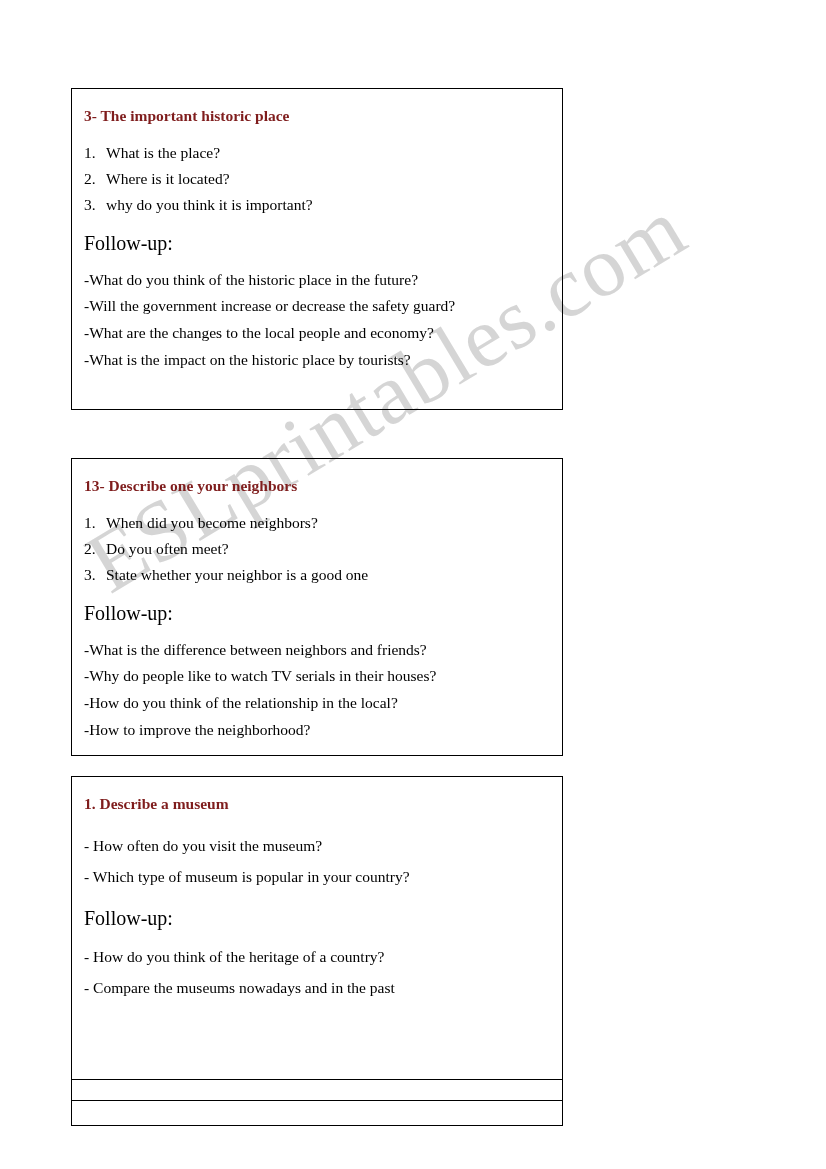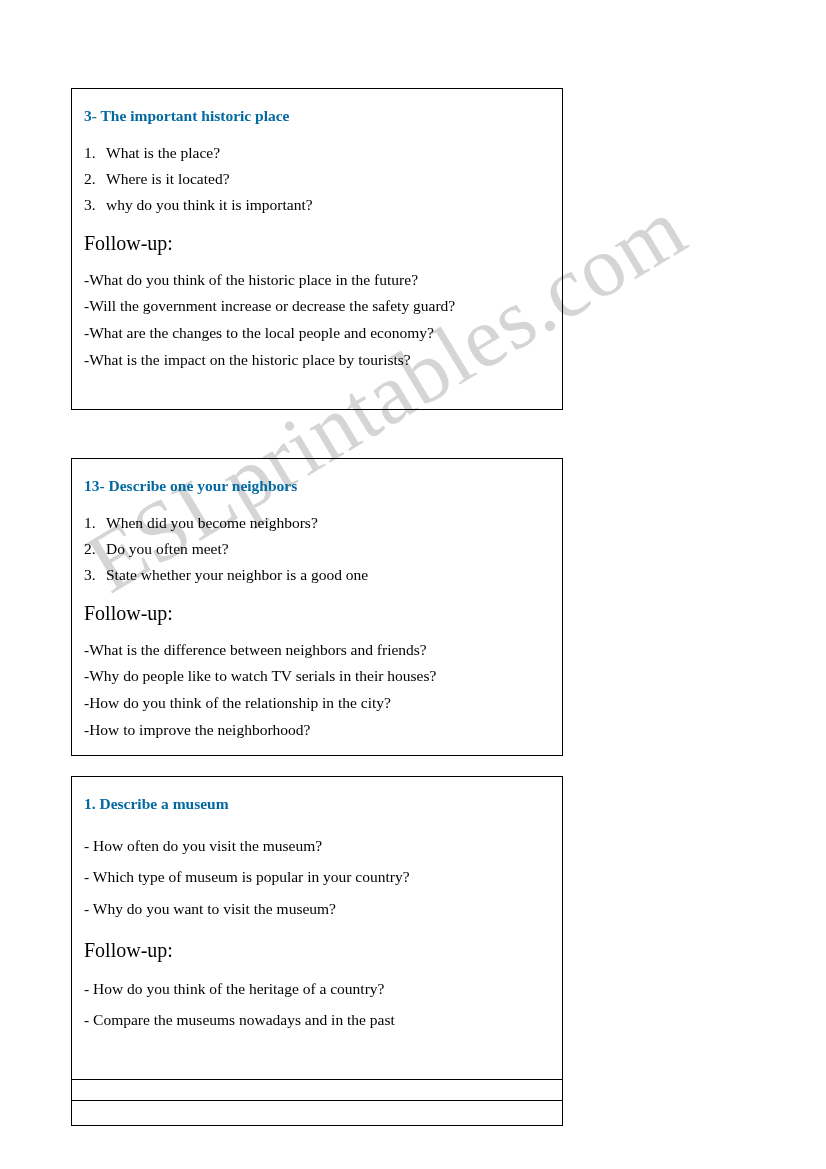--- a/index.html
+++ b/index.html
@@ -62,21 +62,21 @@
     border: 1px solid #000000;
     box-sizing: border-box;
     z-index: 10;
   }
   .card-inner {
     padding: 18px 16px 10px 12px;
   }
   .card-title {
     font-weight: bold;
     font-size: 15.5px;
-    color: #0369a1;
+    color: #7f1d1d;
     margin: 0 0 14px 0;
     line-height: 1.2;
   }
   .q-list {
     margin: 0 0 14px 0;
     padding: 0;
     list-style: none;
   }
   .q-item {
     font-size: 15.5px;
@@ -159,39 +159,36 @@
         </li>
         <li class="q-item">
           <span class="q-num">3.</span>
           <span>State whether your neighbor is a good one</span>
         </li>
       </ul>
       <div class="followup-label">Follow-up:</div>
       <ul class="f-list">
         <li class="f-item">-What is the difference between neighbors and friends?</li>
         <li class="f-item">-Why do people like to watch TV serials in their houses?</li>
-        <li class="f-item">-How do you think of the relationship in the city?</li>
+        <li class="f-item">-How do you think of the relationship in the local?</li>
         <li class="f-item">-How to improve the neighborhood?</li>
       </ul>
     </div>
   </div>
 
   <div class="card" id="card-2">
     <div class="card-inner">
       <div class="card-title">1. Describe a museum</div>
       <ul class="q-list">
         <li class="q-item">
           <span>- How often do you visit the museum?</span>
         </li>
         <li class="q-item">
           <span>- Which type of museum is popular in your country?</span>
         </li>
-        <li class="q-item">
-          <span>- Why do you want to visit the museum?</span>
-        </li>
       </ul>
       <div class="followup-label">Follow-up:</div>
       <ul class="f-list">
         <li class="f-item">- How do you think of the heritage of a country?</li>
         <li class="f-item"> - Compare the museums nowadays and in the past</li>
       </ul>
     </div>
   </div>
 
   <div id="card-footer"></div>

